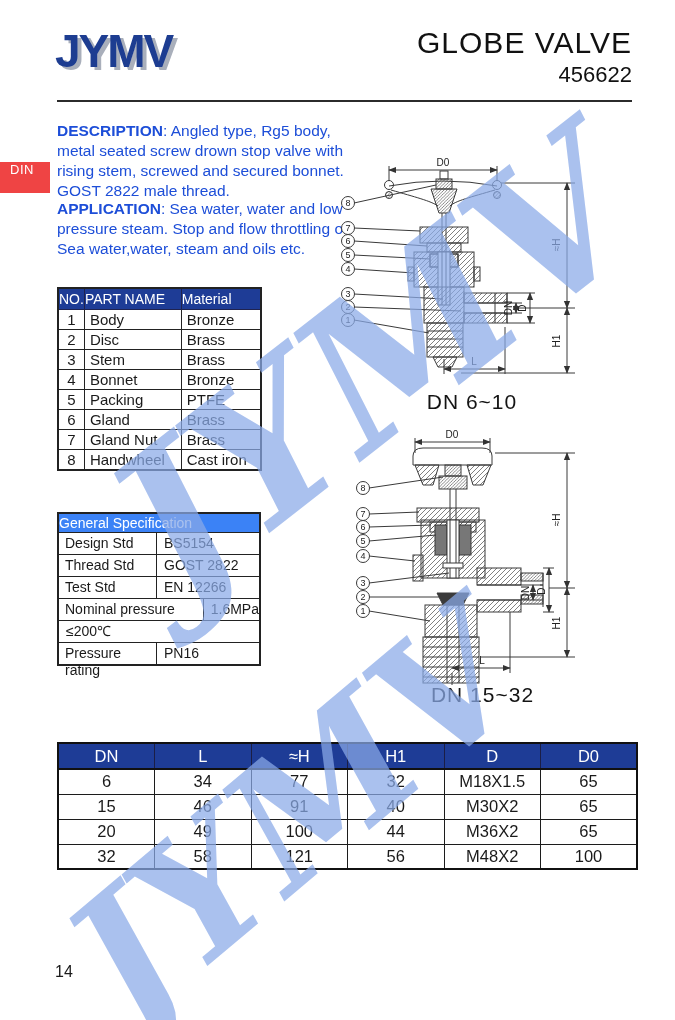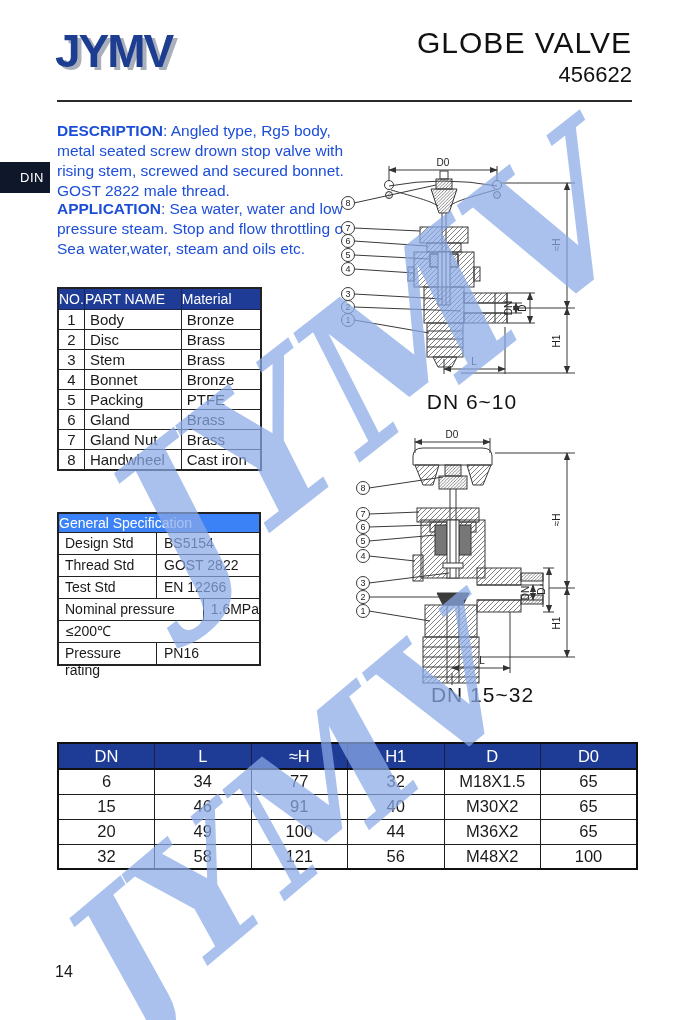--- a/index.html
+++ b/index.html
@@ -16,23 +16,23 @@
     left:55px; top:24px; font-size:46px; font-weight:800; letter-spacing:-2px;
     color:#1d3d91; text-shadow:4px 3px 0 #a9afbb;
   }
   .title-wrap { right:43px; top:26px; text-align:right; }
   .title { font-size:30px; letter-spacing:1px; color:#111; font-weight:400; }
   .part-no { font-size:22px; margin-top:2px; color:#111; }
   .header-rule { left:57px; top:100px; width:575px; height:2px; background:#2b2b2b; }
 
   
   .din-tab {
-    left:0; top:162px; width:50px; height:31px; background:#0f172a; color:#fff;
-    font-size:13px; display:flex; align-items:center; justify-content:flex-end;
-    padding-right:6px; letter-spacing:0.5px;
+    left:0; top:162px; width:50px; height:31px; background:#ef4444; color:#fff;
+    font-size:13px; display:flex; align-items:flex-start; justify-content:flex-end;
+    padding-right:16px; letter-spacing:0.5px;
   }
 
   
   .para { left:57px; width:312px; font-size:15.5px; line-height:20px; color:#1d4ed8; }
   .para b { font-weight:700; }
   .desc { top:121px; }
   .appl { top:199px; }
 
   
   table { border-collapse:collapse; }

